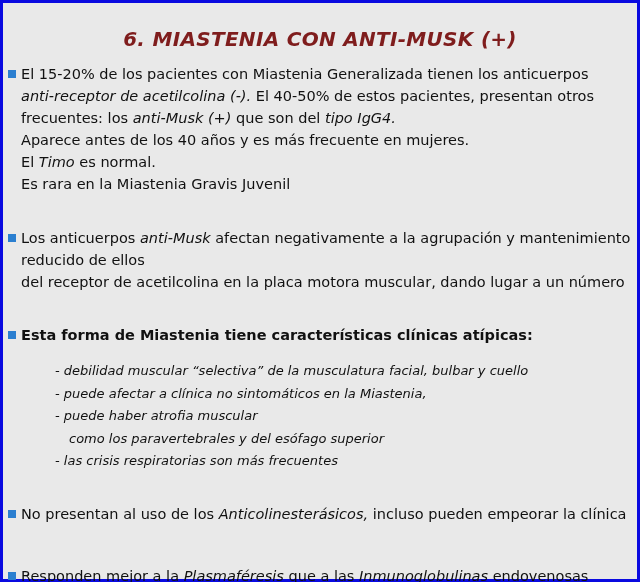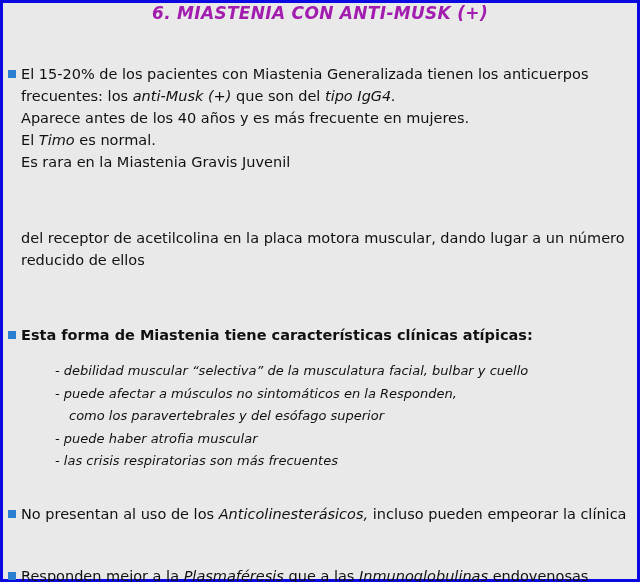--- a/index.html
+++ b/index.html
@@ -9,24 +9,24 @@
     font-family: "DejaVu Sans", sans-serif;
   }
   .slide {
     position: absolute; left: 3px; top: 3px;
     width: 634px; height: 576px;
     background: #e9e9e9;
     box-sizing: border-box;
     color: #111;
   }
   .title {
-    position: absolute; left: 0; width: 634px; top: 0;
+    position: absolute; left: 0; width: 634px; top: 24px;
     text-align: center;
-    font-size: 17px; font-style: italic; font-weight: bold;
-    color: #a21caf;
+    font-size: 20px; font-style: italic; font-weight: bold;
+    color: #7f1d1d;
     letter-spacing: 0.3px;
   }
   .block { position: absolute; left: 5px; width: 625px; font-size: 14.5px; line-height: 22px; }
   .line { white-space: nowrap; }
   .bullet {
     display: inline-block; width: 8px; height: 8px;
     background: #2b7fd0; margin-right: 5px; vertical-align: 1px;
   }
   .indent { padding-left: 13px; }
   .sub { position: absolute; left: 52px; font-size: 13px; line-height: 22.5px; font-style: italic; }
@@ -34,40 +34,42 @@
   i { font-style: italic; }
 </style>
 </head>
 <body>
 
 <div class="slide">
   <div class="title">6. MIASTENIA CON ANTI-MUSK (+)</div>
 
   <div class="block" style="top:60px;">
     <div class="line"><span class="bullet"></span><span>El 15-20% de los pacientes con Miastenia Generalizada tienen los anticuerpos</span></div>
+    <div class="line indent"><i>anti-receptor de acetilcolina (-).</i><span> El 40-50% de estos pacientes, presentan otros</span></div>
     <div class="line indent"><span>frecuentes: los </span><i>anti-Musk (+)</i><span> que son del </span><i>tipo IgG4.</i></div>
     <div class="line indent">Aparece antes de los 40 años y es más frecuente en mujeres.</div>
     <div class="line indent"><span>El </span><i>Timo</i><span> es normal.</span></div>
     <div class="line indent">Es rara en la Miastenia Gravis Juvenil</div>
   </div>
 
   <div class="block" style="top:224px;">
+    <div class="line"><span class="bullet"></span><span>Los anticuerpos </span><i>anti-Musk</i><span> afectan negativamente a la agrupación y mantenimiento</span></div>
+    <div class="line indent">reducido de ellos</div>
     <div class="line indent">del receptor de acetilcolina en la placa motora muscular, dando lugar a un número</div>
-    <div class="line indent">reducido de ellos</div>
   </div>
 
   <div class="block" style="top:321px;font-weight:bold;">
     <div class="line"><span class="bullet"></span><span>Esta forma de Miastenia tiene características clínicas atípicas:</span></div>
   </div>
 
   <div class="sub" style="top:357px;">
     <div class="line">- debilidad muscular “selectiva” de la musculatura facial, bulbar y cuello</div>
-    <div class="line">-  puede afectar a músculos no sintomáticos en la Responden,</div>
+    <div class="line">-  puede afectar a clínica no sintomáticos en la Miastenia,</div>
+    <div class="line">- puede haber atrofia muscular</div>
     <div class="line cont">como los paravertebrales y del esófago superior</div>
-    <div class="line">- puede haber atrofia muscular</div>
     <div class="line">-  las crisis respiratorias son más frecuentes</div>
   </div>
 
   <div class="block" style="top:500px;">
     <div class="line"><span class="bullet"></span><span>No presentan al uso de los </span><i>Anticolinesterásicos,</i><span> incluso pueden empeorar la clínica</span></div>
   </div>
 
   <div class="block" style="top:562px;">
     <div class="line"><span class="bullet"></span><span>Responden mejor a la </span><i>Plasmaféresis</i><span> que a las </span><i>Inmunoglobulinas</i><span> endovenosas</span></div>
   </div>

